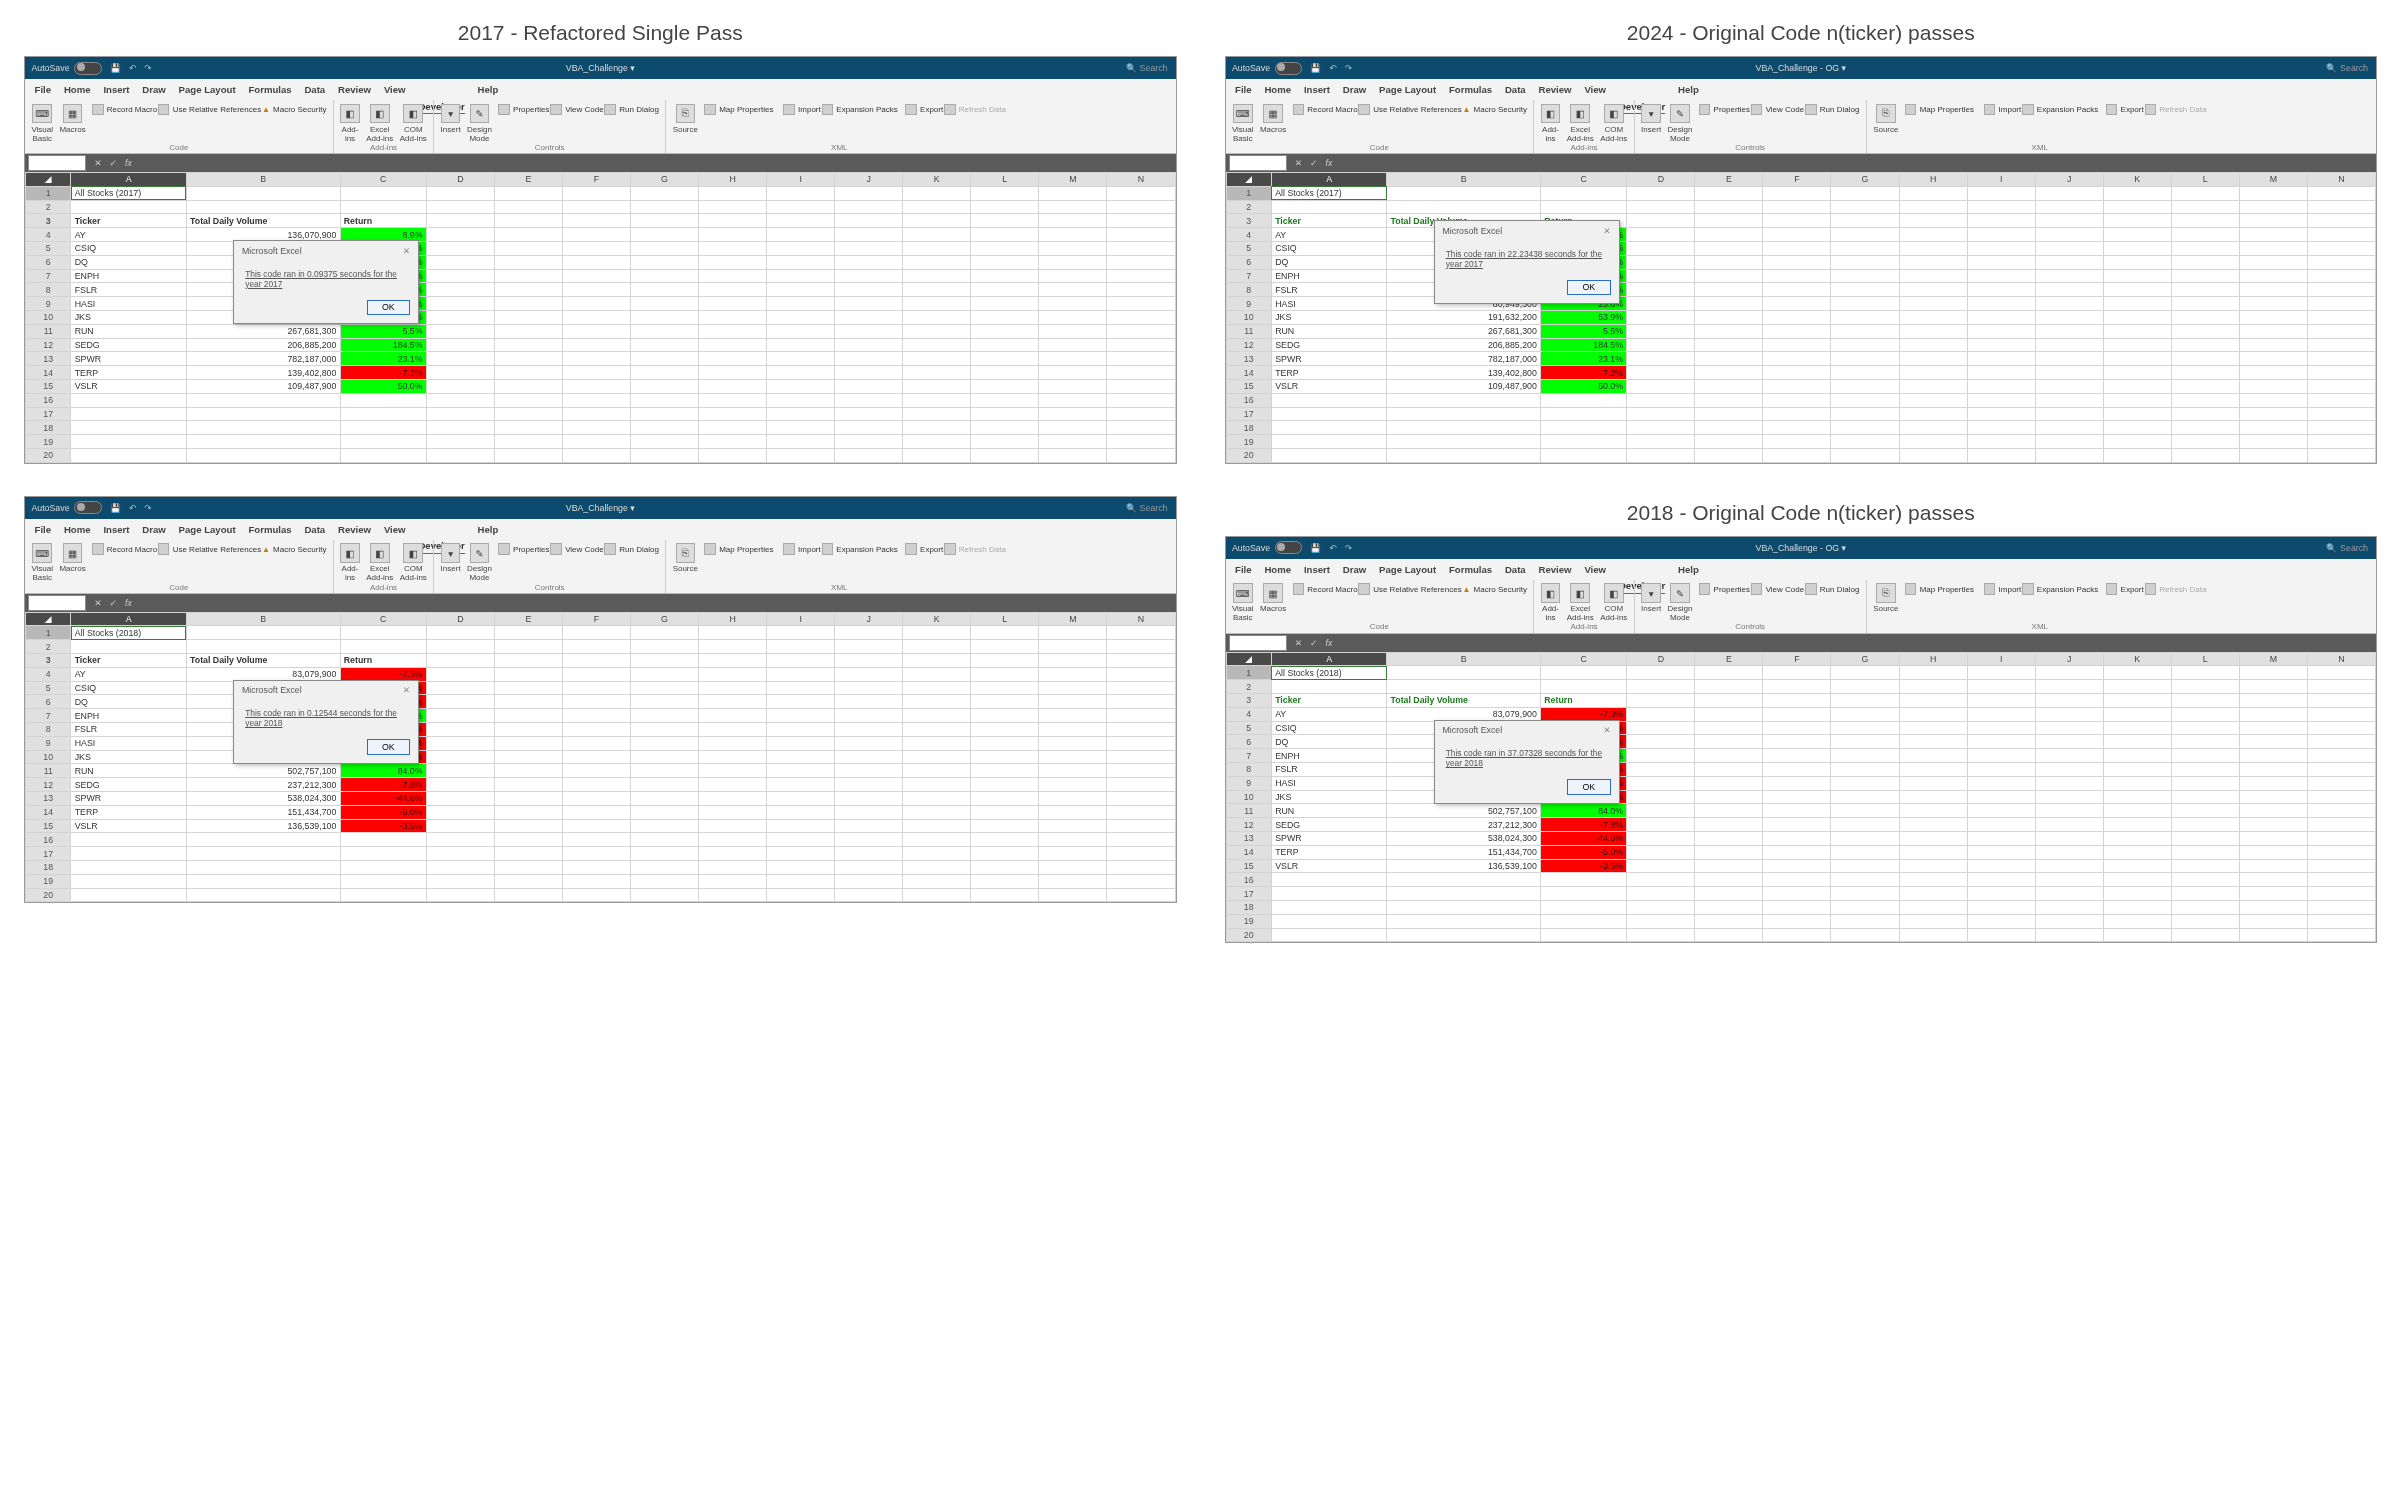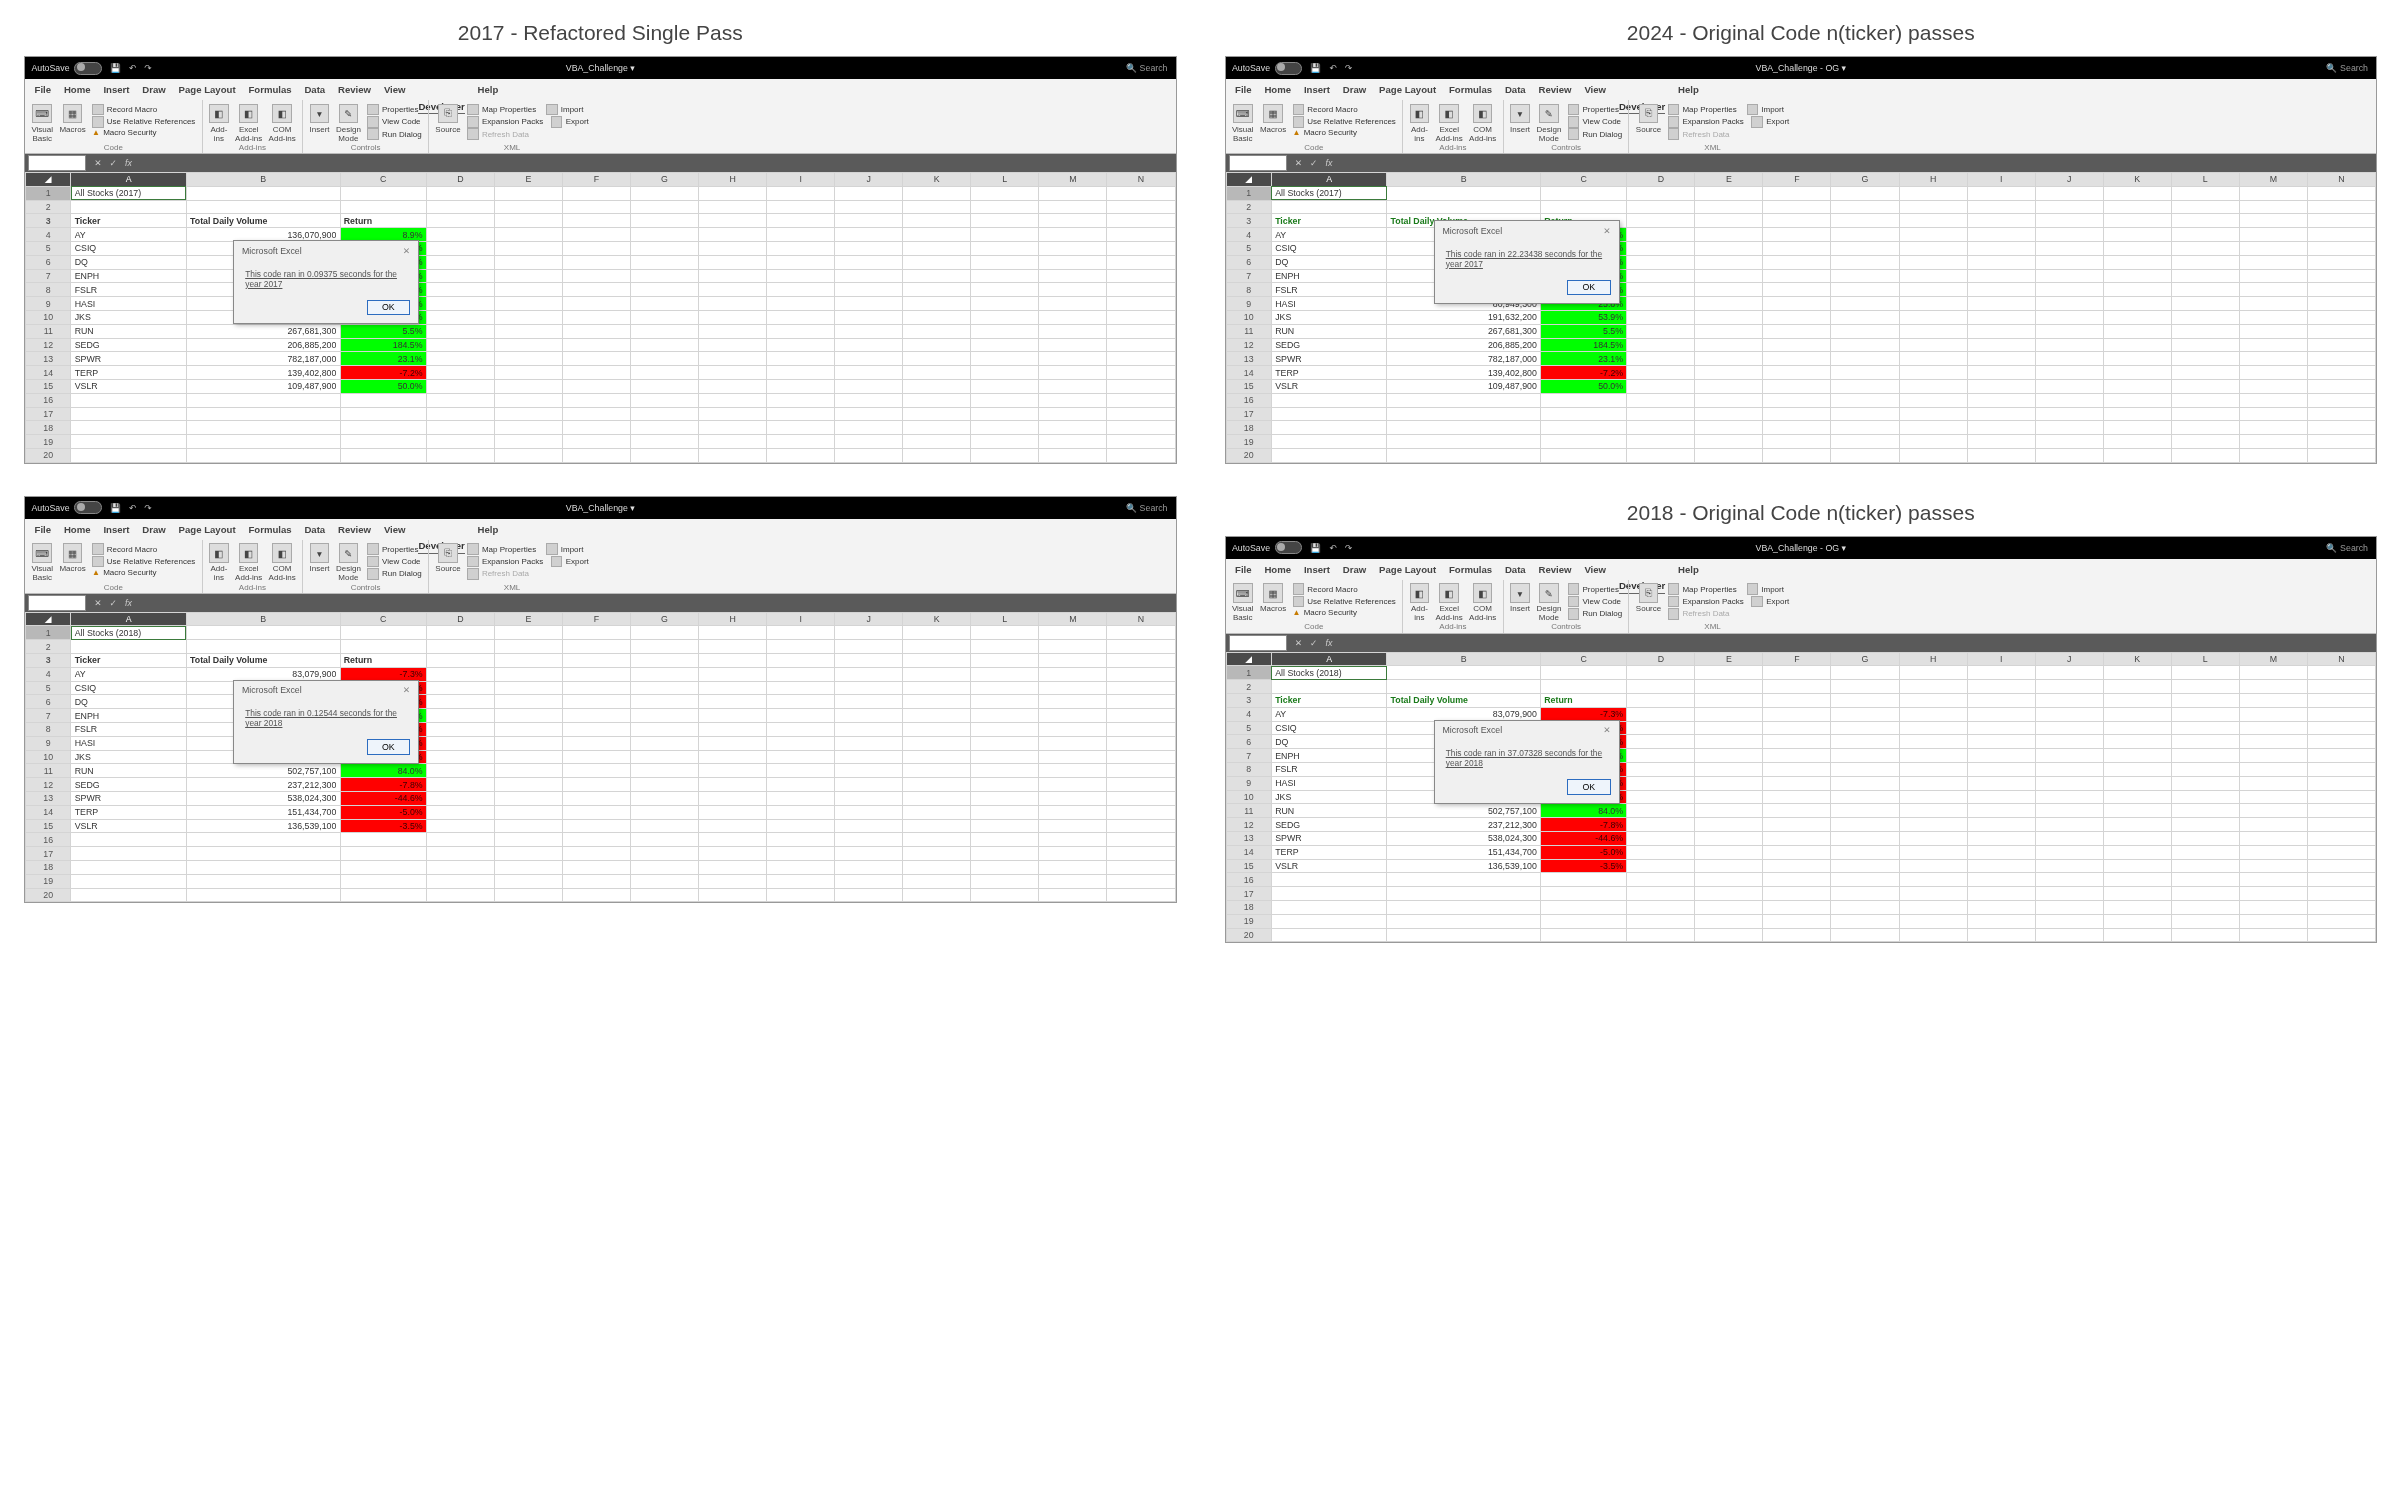--- a/index.html
+++ b/index.html
@@ -1,35 +1,35 @@
 <!DOCTYPE html>
 <html style="font-size:12.8px"><head>
 <meta charset="utf-8">
 <style>
 body { margin:0; background:#fff; font-family:"Segoe UI","Verdana",sans-serif; font-size:8.8px; color:#333; }
 .grid4 { display:grid; grid-template-columns:1fr 1fr; gap:32px 48px; padding:16px 24px; }
 .panel { }
 .panel-title { text-align:center; font-size:21px; color:#444; font-family:Verdana,sans-serif; margin:4.8px 0 11.2px; }
 .window { background:#e6e6e6; border:0.8px solid #999; position:relative; }
-.titlebar { background:#000000; height:22.4px; display:flex; align-items:center; color:#ddd; font-size:8.8px; position:relative; }
+.titlebar { background:#0c4a6e; height:22.4px; display:flex; align-items:center; color:#ddd; font-size:8.8px; position:relative; }
 .titlebar .autosave { margin-left:6.4px; display:flex; align-items:center; gap:4.8px;}
 .toggle { width:25.6px; height:11.2px; border:0.8px solid #888; border-radius:6.4px; background:#444; position:relative; }
 .toggle::after{content:"";position:absolute;left:1.6px;top:0.8px;width:8px;height:8px;border-radius:50%;background:#aaa;}
 .titlebar .qicons { margin-left:8px; display:flex; gap:8px; color:#bbb; }
 .titlebar .wtitle { position:absolute; left:50%; transform:translateX(-50%); color:#ddd; }
 .titlebar .search { position:absolute; right:8px; color:#999;}
 .menubar { background:#f3f3f3; height:21px; display:flex; align-items:center; gap:12.8px; padding:0 9.6px; font-size:9.6px; color:#444;}
 .menubar span{cursor:default;font-weight:bold;}
 .menubar .active{ color:#333; border-bottom:1.6px solid #666; padding-bottom:1.6px;margin-top:35px;}
 .ribbon { background:#f3f3f3; height:53px; display:flex; border-bottom:0.8px solid #bbb; }
 .rgroup { border-right:0.8px solid #ccc; padding:3.2px 6.4px 1.6px; display:flex; flex-direction:column; justify-content:space-between;}
 .rgroup .groot{display:flex; gap:6.4px; align-items:flex-start;}
 .bigbtn { display:flex; flex-direction:column; align-items:center; gap:1.6px; font-size:8px; color:#444;}
 .bigbtn .ico { width:17.6px; height:17.6px; background:#ddd; border:0.8px solid #aaa; display:flex;align-items:center;justify-content:center;font-size:9.6px;}
-.stack { display:flex; flex-direction:column; gap:0.8px; font-size:8px; color:#333;}
+.stack { display:flex; flex-direction:row; gap:0.8px; font-size:8px; color:#333;}
 .stack .row{display:flex;align-items:center;gap:3.2px;white-space:nowrap;}
 .smico{width:9.6px;height:9.6px;background:#d0d0d0;border:0.8px solid #aaa;display:inline-block;}
 .warn{color:#c77b00;}
 .glabel { text-align:center; font-size:8px; color:#777;}
 .namebar { background:#5a5a5a; height:17.6px; display:flex; align-items:center; }
 .namebox { width:56px; height:14.4px; background:#fff; margin-left:3.2px; border:0.8px solid #888;}
 .fxzone { flex:1; display:flex; align-items:center; gap:8px; color:#ccc; padding:0 8px;}
 .fxzone .fx{font-style:italic;}
 .sheet { background:#fff; position:relative; }
 table.st { border-collapse:collapse; width:100%; table-layout:fixed;}

